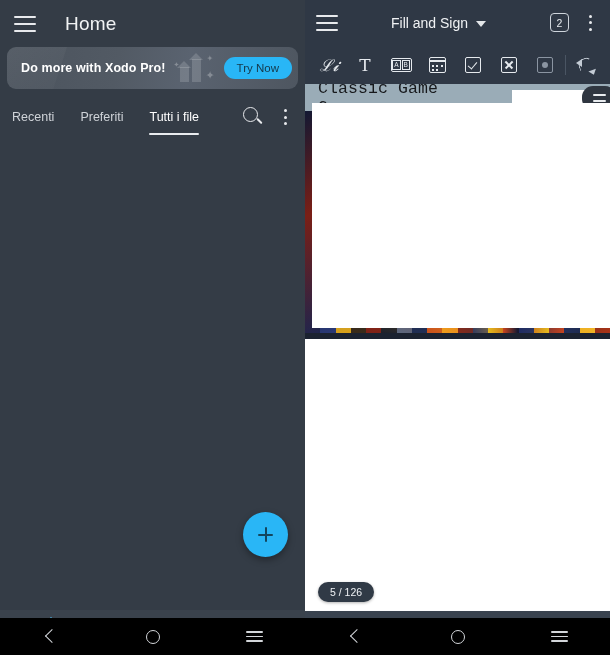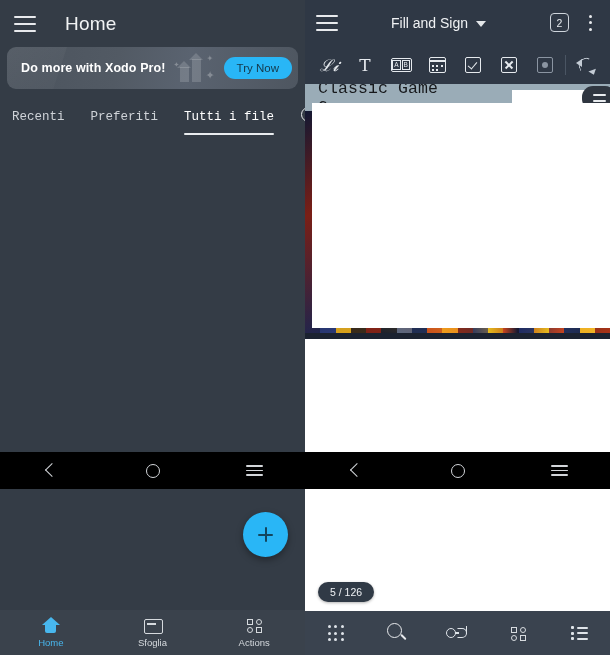--- a/index.html
+++ b/index.html
@@ -2,21 +2,21 @@
 <html><head>
 <meta charset="utf-8">
 <style>
   * { box-sizing: border-box; margin: 0; padding: 0; }
   html, body {
     width: 610px; height: 655px;
     background: #000;
     font-family: "Liberation Sans", sans-serif;
     overflow: hidden;
   }
-  .screen { position: relative; width: 610px; height: 489px; display: flex; }
+  .screen { position: relative; width: 610px; height: 655px; display: flex; }
 
   
   .pane-left {
     position: relative;
     width: 305px; height: 655px;
     background: #343c46;
     display: flex; flex-direction: column;
   }
   .l-appbar {
     height: 47px; flex: 0 0 47px;
@@ -89,21 +89,21 @@
   
   .l-tabs {
     height: 40px; margin-top: 8px;
     display: flex; align-items: center;
     padding: 0 11px 0 12px;
   }
   .tab {
     position: relative;
     font-size: 12.5px; color: #cfd3d8;
     padding: 10px 0 11px; margin-right: 26px;
-    cursor: pointer; white-space: nowrap; font-family: Liberation Mono, monospace;
+    cursor: pointer; white-space: nowrap;
   }
   .tab.active { color: #ffffff; }
   .tab.active:after {
     content:""; position:absolute; left:0; right:0; bottom:0;
     height: 2px; background: #e9ecef; border-radius: 2px;
   }
   .l-tabs .spacer { flex: 1; }
   .icon-btn { cursor: pointer; display:flex; align-items:center; justify-content:center; }
   .search-glass { width: 22px; height: 22px; position: relative; }
   .search-glass:before{

